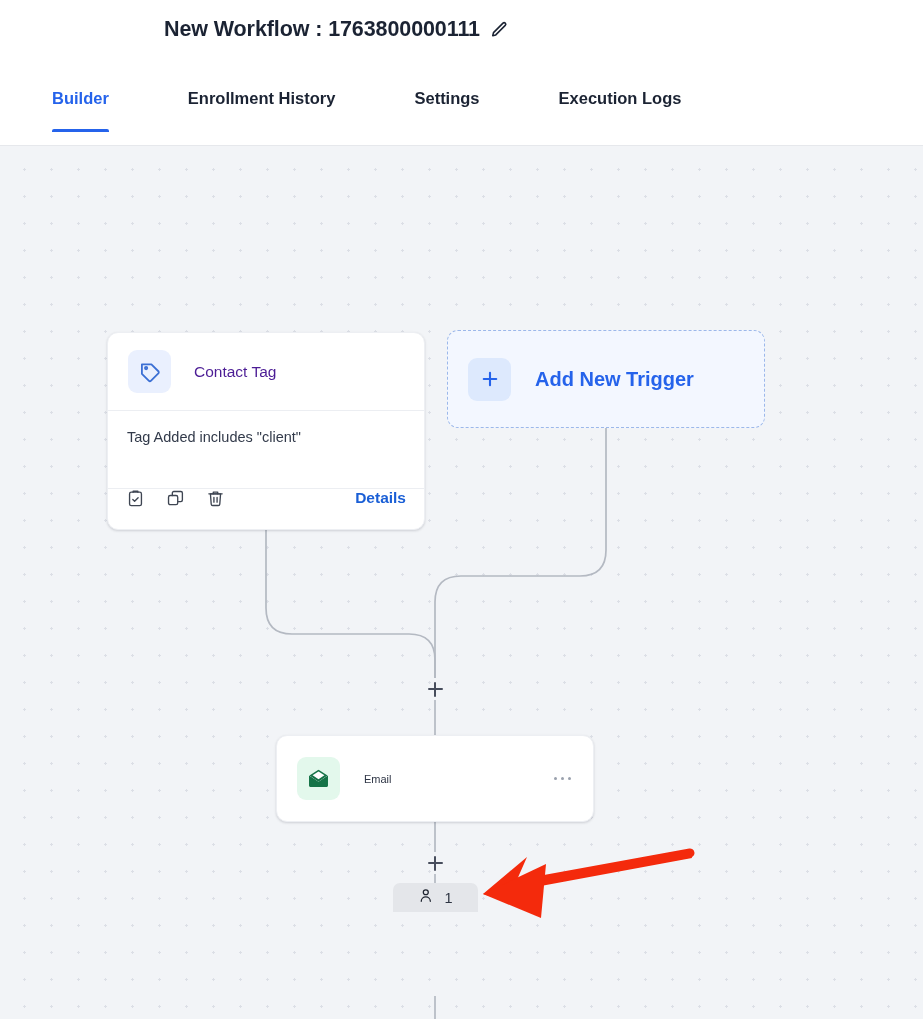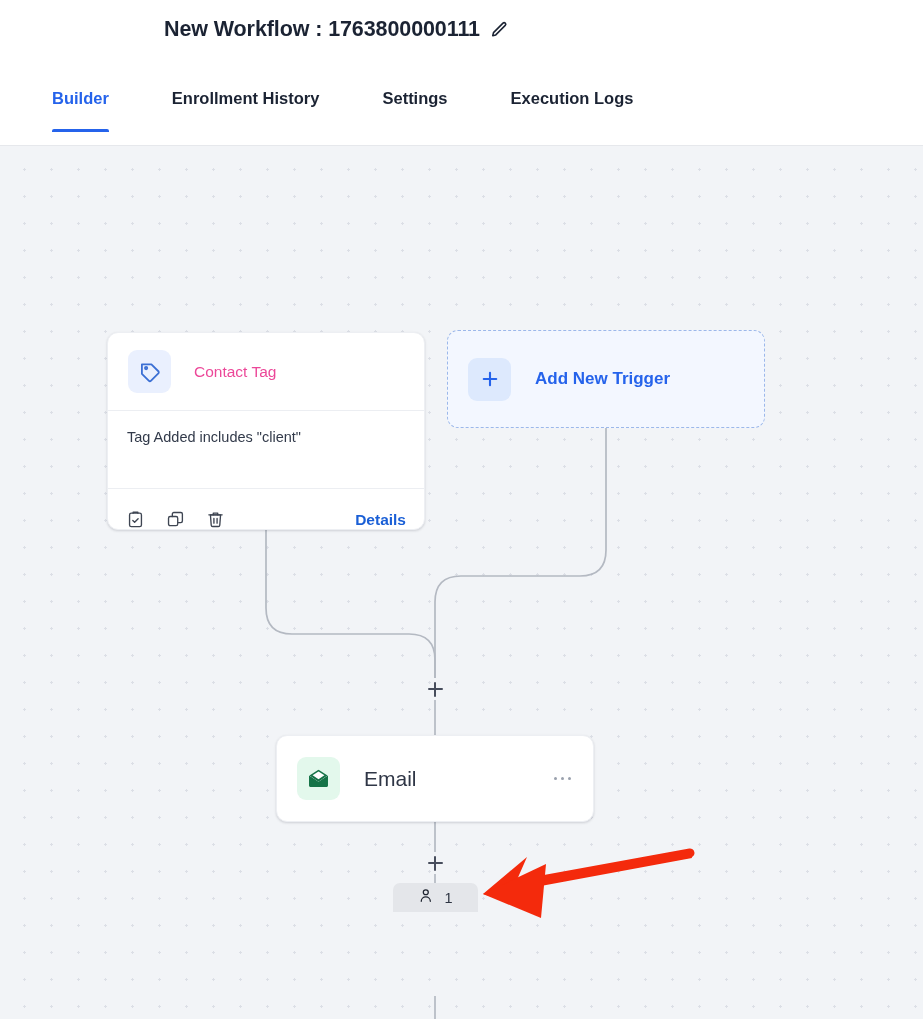--- a/index.html
+++ b/index.html
@@ -28,21 +28,21 @@
   .pencil-btn {
     width: 21px; height: 21px; display: flex;
     align-items: center; justify-content: center; cursor: pointer;
   }
 
   
   .tabbar {
     position: absolute; left: 0; top: 67px; width: 923px; height: 79px;
     background: #fff; border-bottom: 1px solid #e6e8ec;
   }
-  .tabs { position: absolute; left: 52px; top: 0; display: flex; gap: 0; }
+  .tabs { position: absolute; left: 52px; top: 0; display: flex; gap: 16px; }
   .tab {
     position: relative; font-size: 16.5px; font-weight: 600;
     color: #1b2333; padding: 22px 0 23px 0; margin-right: 63px;
     cursor: pointer; white-space: nowrap;
   }
   .tab:last-child { margin-right: 8px; }
   .tab.active { color: #2563eb; }
   .tab.active::after {
     content: ""; position: absolute; left: 0; right: 0; bottom: -1px;
     height: 3px; background: #2563eb; border-radius: 2px 2px 0 0;
@@ -70,47 +70,47 @@
   }
 
   
   #contact-tag-node { left: 107px; top: 186px; width: 318px; height: 198px; }
   .ct-head { height: 78px; padding: 0 20px; display: flex; align-items: center;
              border-bottom: 1px solid #eceef2; }
   .ct-icon {
     width: 43px; height: 43px; border-radius: 9px; background: #eaf0fe;
     display: flex; align-items: center; justify-content: center; flex: none;
   }
-  .ct-label { margin-left: 23px; font-size: 15.5px; color: #ec4899; }
+  .ct-label { margin-left: 23px; font-size: 15.5px; color: #4c1d95; }
   .ct-body { height: 78px; padding: 17px 19px 0 19px; border-bottom: 1px solid #eceef2; }
   .ct-body-text { font-size: 14.5px; color: #323a4a; }
-  .ct-foot { height: 40px; padding: 0 18px; display: flex; align-items: flex-end;
+  .ct-foot { height: 40px; padding: 0 18px; display: flex; align-items: flex-start;
              justify-content: space-between; }
   .ct-actions { display: flex; gap: 21px; align-items: center; }
   .ct-action { cursor: pointer; display: flex; }
   .ct-details { font-size: 15.5px; font-weight: 700; color: #1a5fd6; cursor: pointer; }
 
   
   #add-trigger-node {
     position: absolute; left: 447px; top: 184px; width: 318px; height: 98px;
     background: #f3f7ff; border: 1.6px dashed #9cb8ea; border-radius: 11px;
     display: flex; align-items: center; padding: 0 20px; cursor: pointer;
   }
   .at-icon {
     width: 43px; height: 43px; border-radius: 9px; background: #dde9fd;
     display: flex; align-items: center; justify-content: center; flex: none;
   }
-  .at-label { margin-left: 24px; font-size: 17px; font-weight: 700; color: #2563eb; }
+  .at-label { margin-left: 24px; font-size: 20px; font-weight: 700; color: #2563eb; }
 
   
   #email-node { left: 276px; top: 589px; width: 318px; height: 87px;
                 display: flex; align-items: center; padding: 0 20px; }
   .em-icon { width: 43px; height: 43px; border-radius: 9px; background: #e3f8ec;
              display:flex; align-items:center; justify-content:center; flex:none; }
-  .node-label { margin-left: 24px; font-size: 21px; color: #2f3646; flex: 1; }
+  .node-label { margin-left: 24px; font-size: 11px; color: #2f3646; flex: 1; }
   .dots-menu { display: flex; gap: 3.5px; cursor: pointer; padding: 6px 2px; }
   .dots-menu i { width: 3.4px; height: 3.4px; border-radius: 50%; background: #9aa1ad; display: block; }
 
   
   #wait-node { left: 276px; top: 762px; width: 318px; height: 88px;
                display: flex; align-items: center; padding: 0 20px; }
   .wt-icon { width: 43px; height: 43px; border-radius: 9px; background: #f1ecfd;
              display:flex; align-items:center; justify-content:center; flex:none; }
 
   

